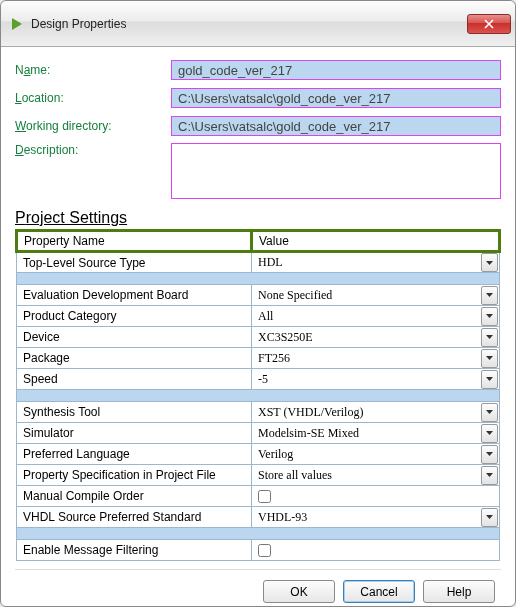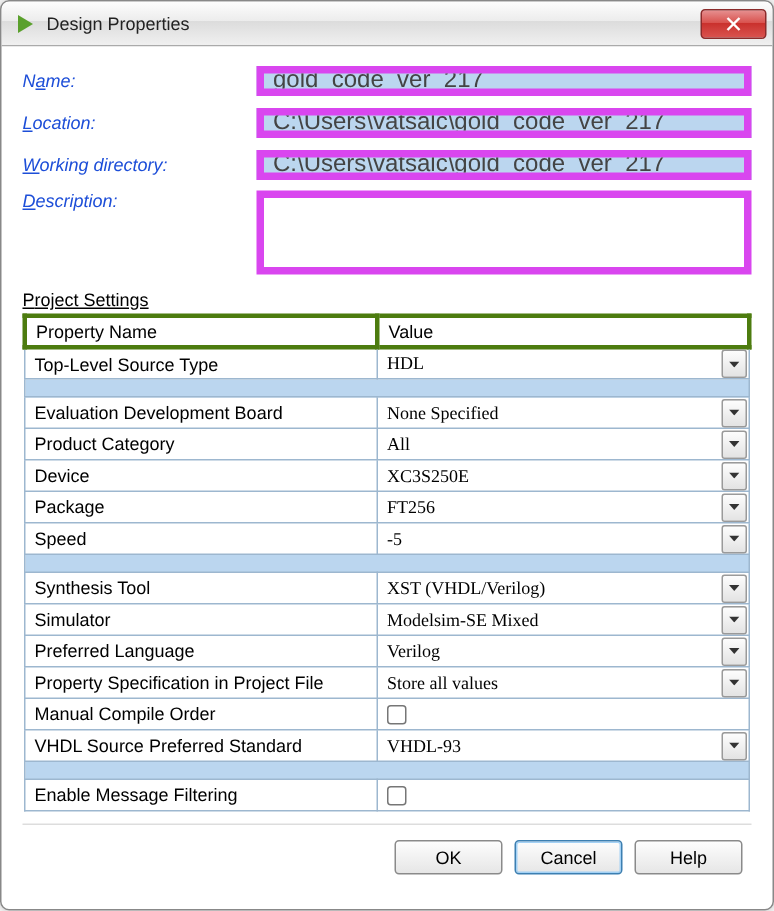--- a/index.html
+++ b/index.html
@@ -9,21 +9,21 @@
     font-size: 12px;
     background: #fff;
     width: 516px;
     height: 607px;
     overflow: hidden;
     border: 1px solid #888;
     border-radius: 6px;
     box-shadow: 0 0 8px rgba(0,0,0,0.3);
   }
   .titlebar {
-    height: 30px;
+    height: 46px;
     background: linear-gradient(to bottom, #fdfdfd 0%, #ececec 45%, #dcdcdc 46%, #f0f0f0 100%);
     border-bottom: 1px solid #aaa;
     border-radius: 6px 6px 0 0;
     display: flex;
     align-items: center;
     padding: 0 4px 0 8px;
   }
   .titlebar .app-icon {
     width: 16px; height: 16px;
     margin-right: 6px;
@@ -49,43 +49,42 @@
   .field-row {
     display: flex;
     align-items: center;
     margin-bottom: 6px;
     height: 22px;
   }
   .field-row.tall { align-items: flex-start; height: auto; }
   .field-label {
     width: 156px;
     font-size: 12px;
-    color: #1d4ed8;
-    font-style: italic;
+    color: #15803d;
   }
   .field-label .ul { text-decoration: underline; }
   .field-input {
     flex: 1;
     height: 20px;
-    border: 5px solid #d946ef;
+    border: 1px solid #d946ef;
     background: #bbd6ef;
     color: #444;
     padding: 0 6px;
     font-family: inherit;
-    font-size: 16px;
+    font-size: 13px;
   }
   .field-input.readonly { background: #bbd6ef; }
   textarea.field-input {
     height: 56px;
     background: #fff;
     resize: none;
     padding: 4px 6px;
   }
   .section-label {
-    font-size: 12px;
+    font-size: 16px;
     text-decoration: underline;
     margin: 10px 0 2px 0;
     display: block;
   }
   table.props {
     width: 100%;
     border-collapse: collapse;
     border: 1px solid #9db7cf;
     table-layout: fixed;
   }

